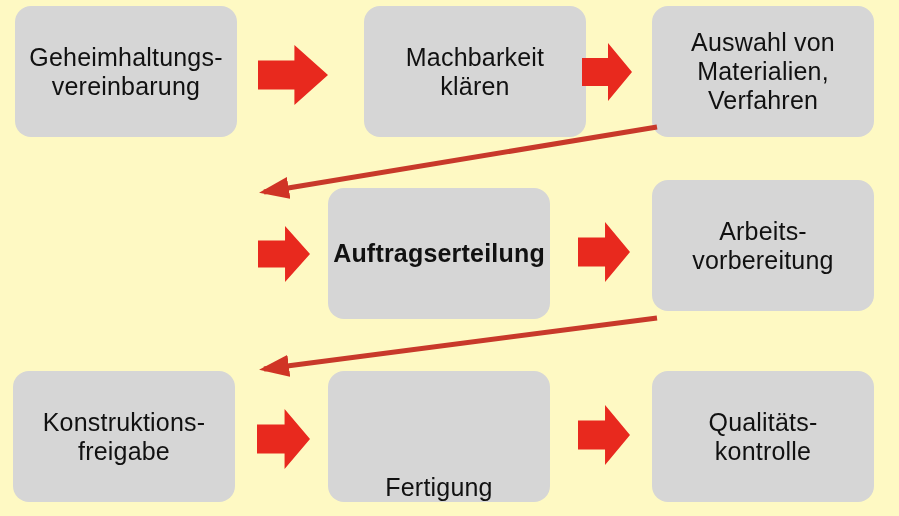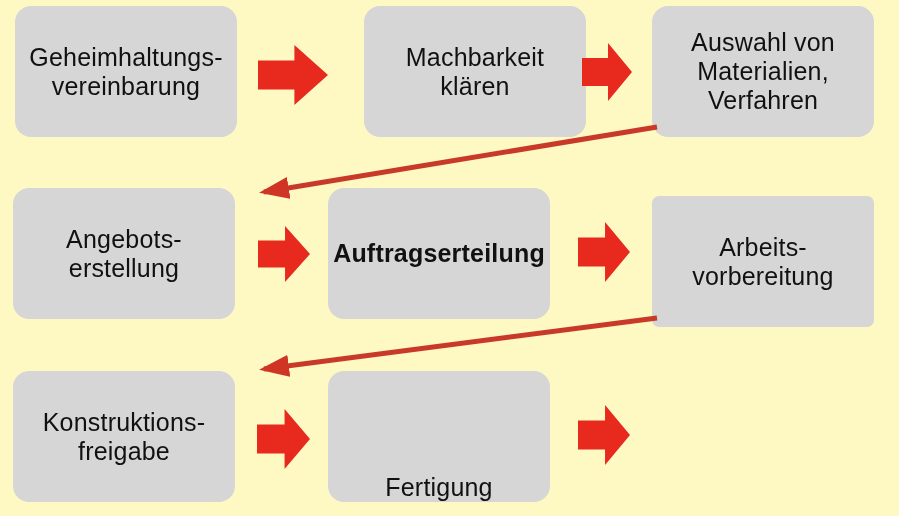--- a/index.html
+++ b/index.html
@@ -33,21 +33,21 @@
     line-height: 1.16;
     color: #111111;
     letter-spacing: 0.2px;
   }
   
   .b1 { left: 15px;  top: 6px;   }
   .b2 { left: 331px; top: 6px; margin-left: 33px;   }
   .b3 { left: 652px; top: 6px; justify-content: center;   }
   .b4 { left: 13px;  top: 188px; }
   .b5 { left: 328px; top: 188px; font-weight: bold; }
-  .b6 { left: 652px; top: 196px; border-radius: 7px; }
+  .b6 { left: 652px; top: 180px; }
   .b7 { left: 13px;  top: 371px; }
   .b8 { left: 328px; top: 371px; align-items: flex-end; }
   .b9 { left: 652px; top: 371px; }
 
   .block-arrow {
     position: absolute;
     display: block;
   }
   .a1 { left: 258px; top: 45px;  width: 70px; height: 60px; }
   .a2 { left: 582px; top: 43px;  width: 50px; height: 58px; }
@@ -77,38 +77,38 @@
   <div class="box b2">
     <span class="box-label">Machbarkeit
 klären</span>
   </div>
   <div class="box b3">
     <span class="box-label">Auswahl von
 Materialien,
 Verfahren</span>
   </div>
 
-  <div class="box b4">
-    <span class="box-label">Angebots-
-erstellung</span>
-  </div>
   <div class="box b5">
     <span class="box-label">Auftragserteilung</span>
   </div>
   <div class="box b6">
     <span class="box-label">Arbeits-
 vorbereitung</span>
   </div>
 
   <div class="box b7">
     <span class="box-label">Konstruktions-
 freigabe</span>
   </div>
   <div class="box b8">
     <span class="box-label">Fertigung</span>
+  </div>
+  <div class="box b9">
+    <span class="box-label">Qualitäts-
+kontrolle</span>
   </div>
 
   <svg class="block-arrow a1" viewBox="0 0 100 100" preserveAspectRatio="none" aria-hidden="true">
     <polygon points="0,26 52,26 52,0 100,50 52,100 52,74 0,74" fill="#e8291e"></polygon>
   </svg>
   <svg class="block-arrow a2" viewBox="0 0 100 100" preserveAspectRatio="none" aria-hidden="true">
     <polygon points="0,26 52,26 52,0 100,50 52,100 52,74 0,74" fill="#e8291e"></polygon>
   </svg>
   <svg class="block-arrow a3" viewBox="0 0 100 100" preserveAspectRatio="none" aria-hidden="true">
     <polygon points="0,26 52,26 52,0 100,50 52,100 52,74 0,74" fill="#e8291e"></polygon>

